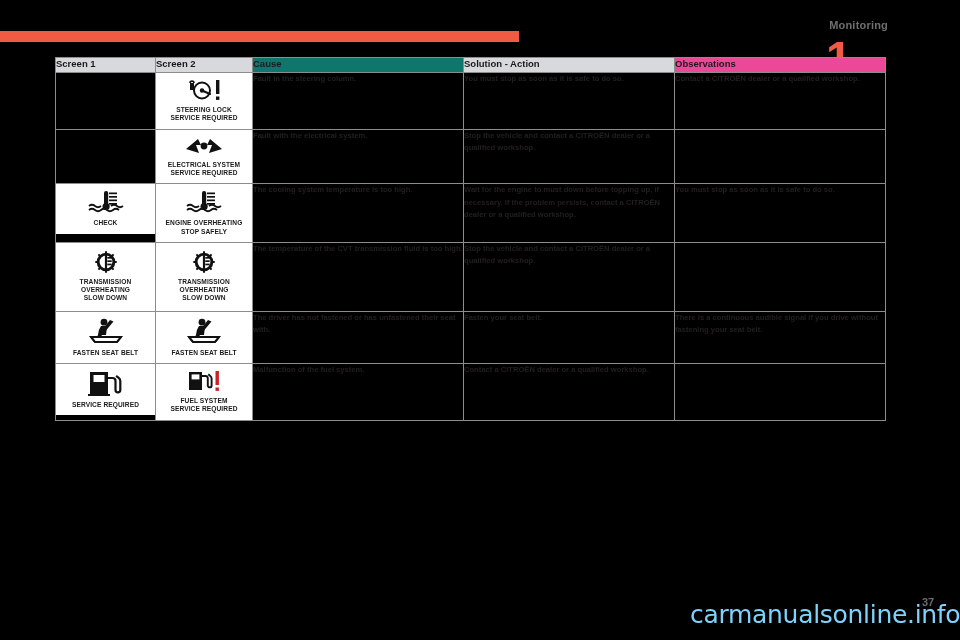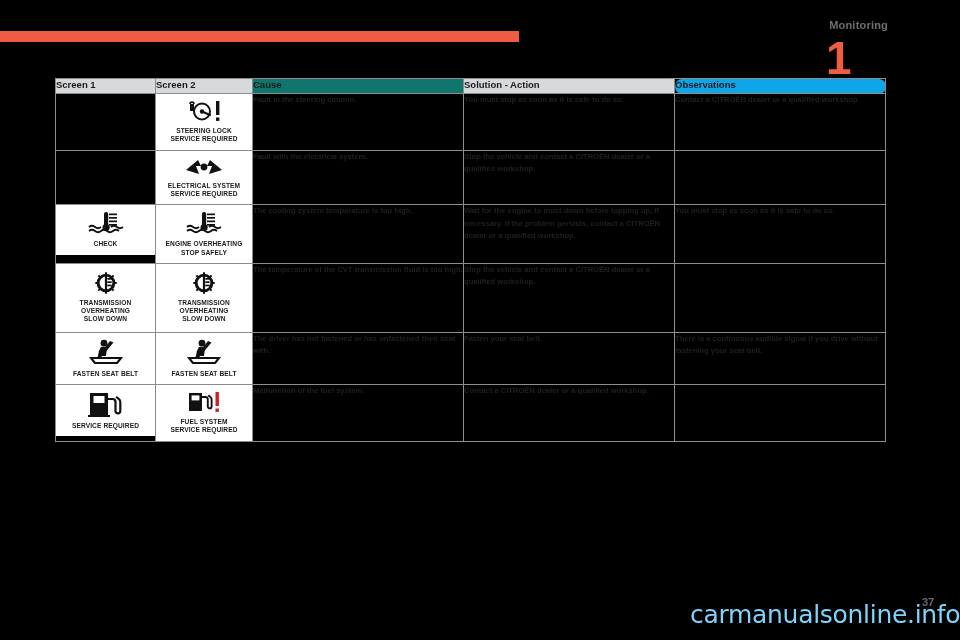--- a/index.html
+++ b/index.html
@@ -18,21 +18,21 @@
     font-size:11px;font-weight:bold;color:#6e6e6e;letter-spacing:.2px;
     white-space:nowrap;
   }
   #chapter-number{
     position:absolute;left:826px;top:38px;
     font-size:46px;line-height:40px;font-weight:bold;color:#ef5b43;
     font-family:"Liberation Sans", sans-serif;
   }
 
   
-  #table-wrap{position:absolute;left:55px;top:78px;width:830px;}
+  #table-wrap{position:absolute;left:55px;top:57px;width:830px;}
   table.manual-table{border-collapse:collapse;width:830px;table-layout:fixed;}
   table.manual-table td,table.manual-table th{
     border:1px solid #8d8d8d;
     vertical-align:top;
     padding:0;
     background:#000;
   }
   thead th{
     background:#d7d9dc;
     color:#1a1a1a;
@@ -104,21 +104,21 @@
         <col class="c3">
         <col class="c4">
         <col class="c5">
     </colgroup>
     <thead>
       <tr>
         <th style="background: rgb(215, 217, 220);">Screen 1</th>
         <th style="background: rgb(215, 217, 220);">Screen 2</th>
         <th style="background: #0f766e;">Cause</th>
         <th style="background: rgb(215, 217, 220);">Solution - Action</th>
-        <th style="background: #0ea5e9; border-radius: 7px;">Observations</th>
+        <th style="background: #ec4899;">Observations</th>
       </tr>
     </thead>
     <tbody id="table-body">
         <tr>
           <td class="icon-cell"></td>
           <td class="icon-cell">
             <div class="tile">
               <span class="glyph"><svg width="44" height="22" viewBox="0 0 44 22" xmlns="http://www.w3.org/2000/svg">
     <circle cx="20" cy="11.5" r="8" fill="none" stroke="#111" stroke-width="2"></circle>
     <path d="M20 11.5 L28 15" stroke="#111" stroke-width="2" stroke-linecap="round"></path>

